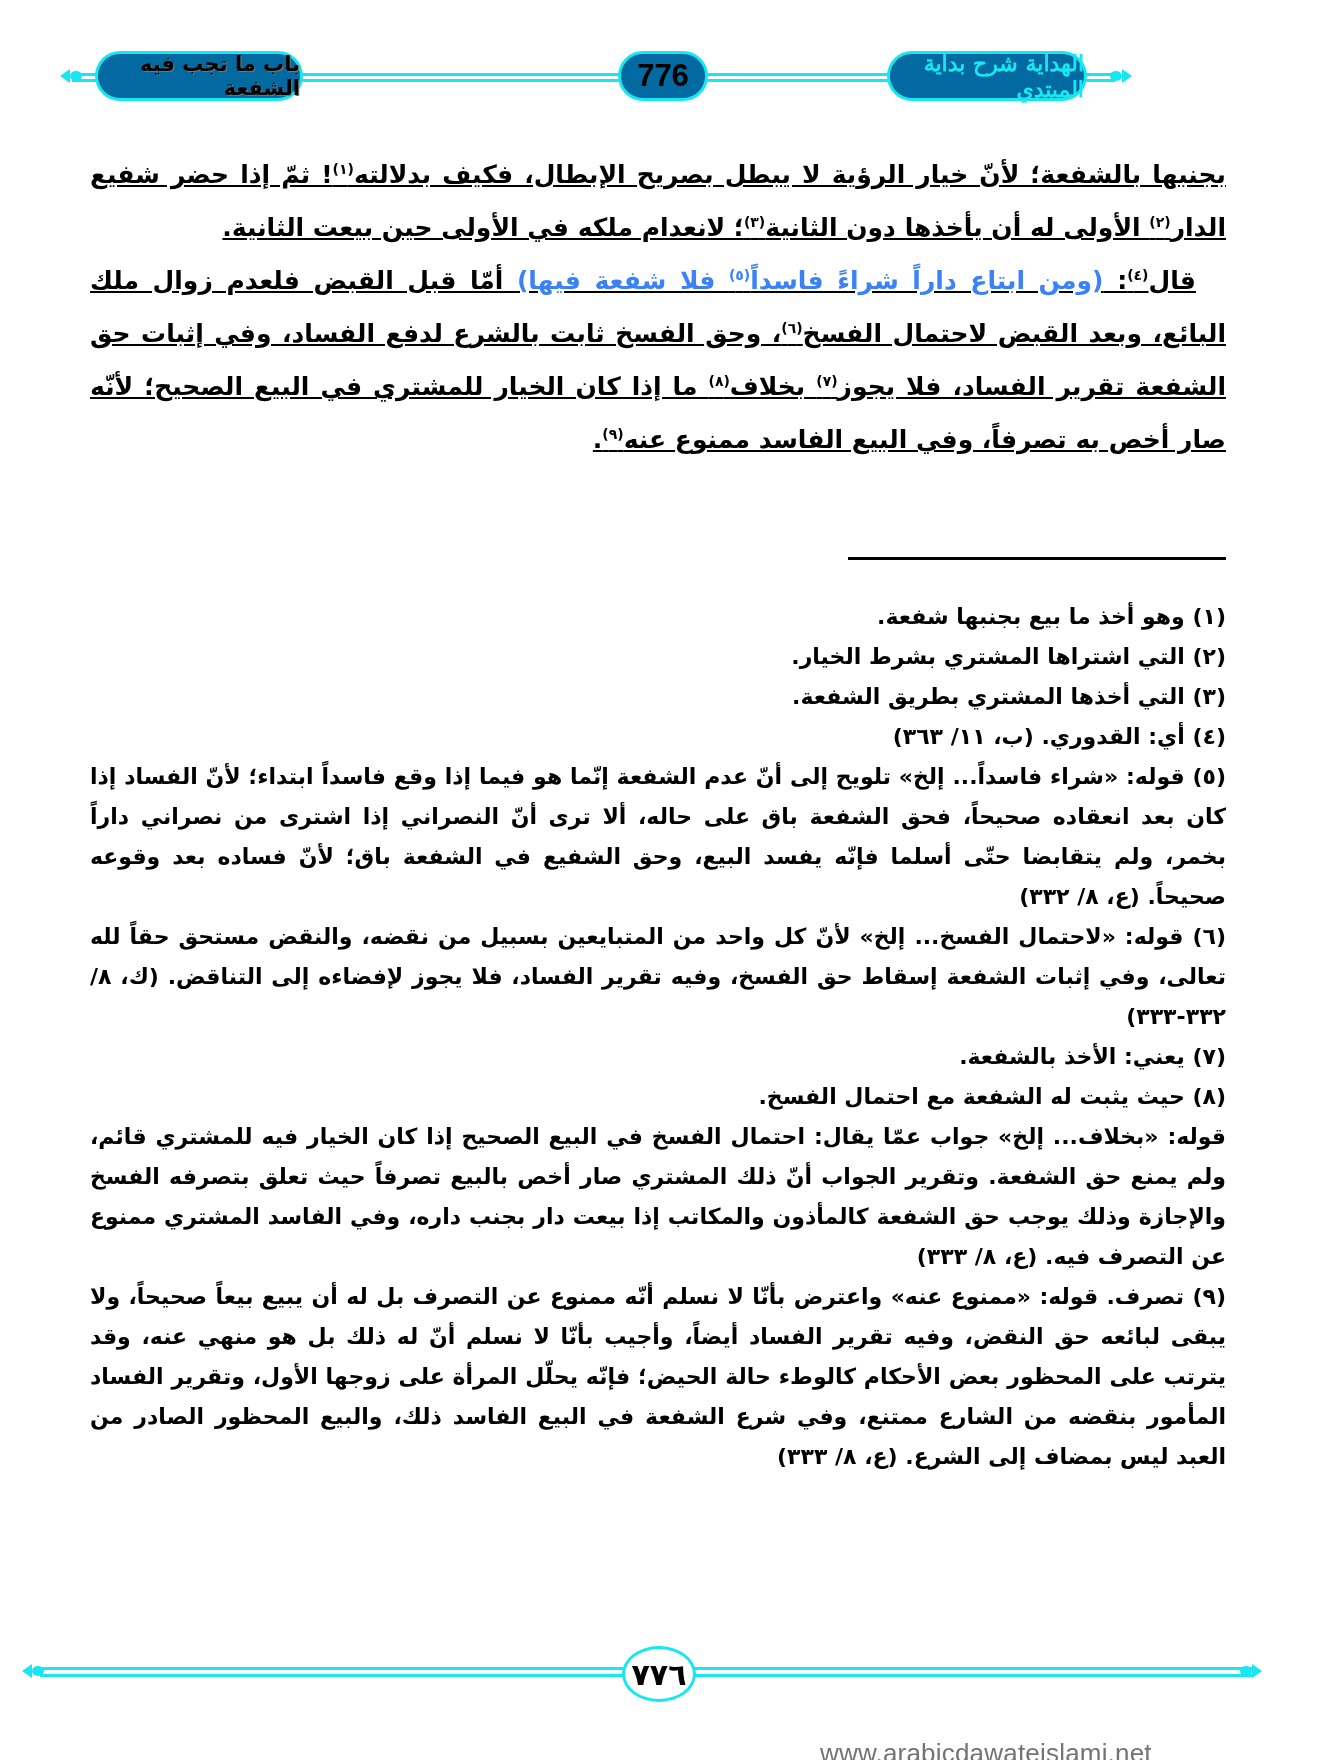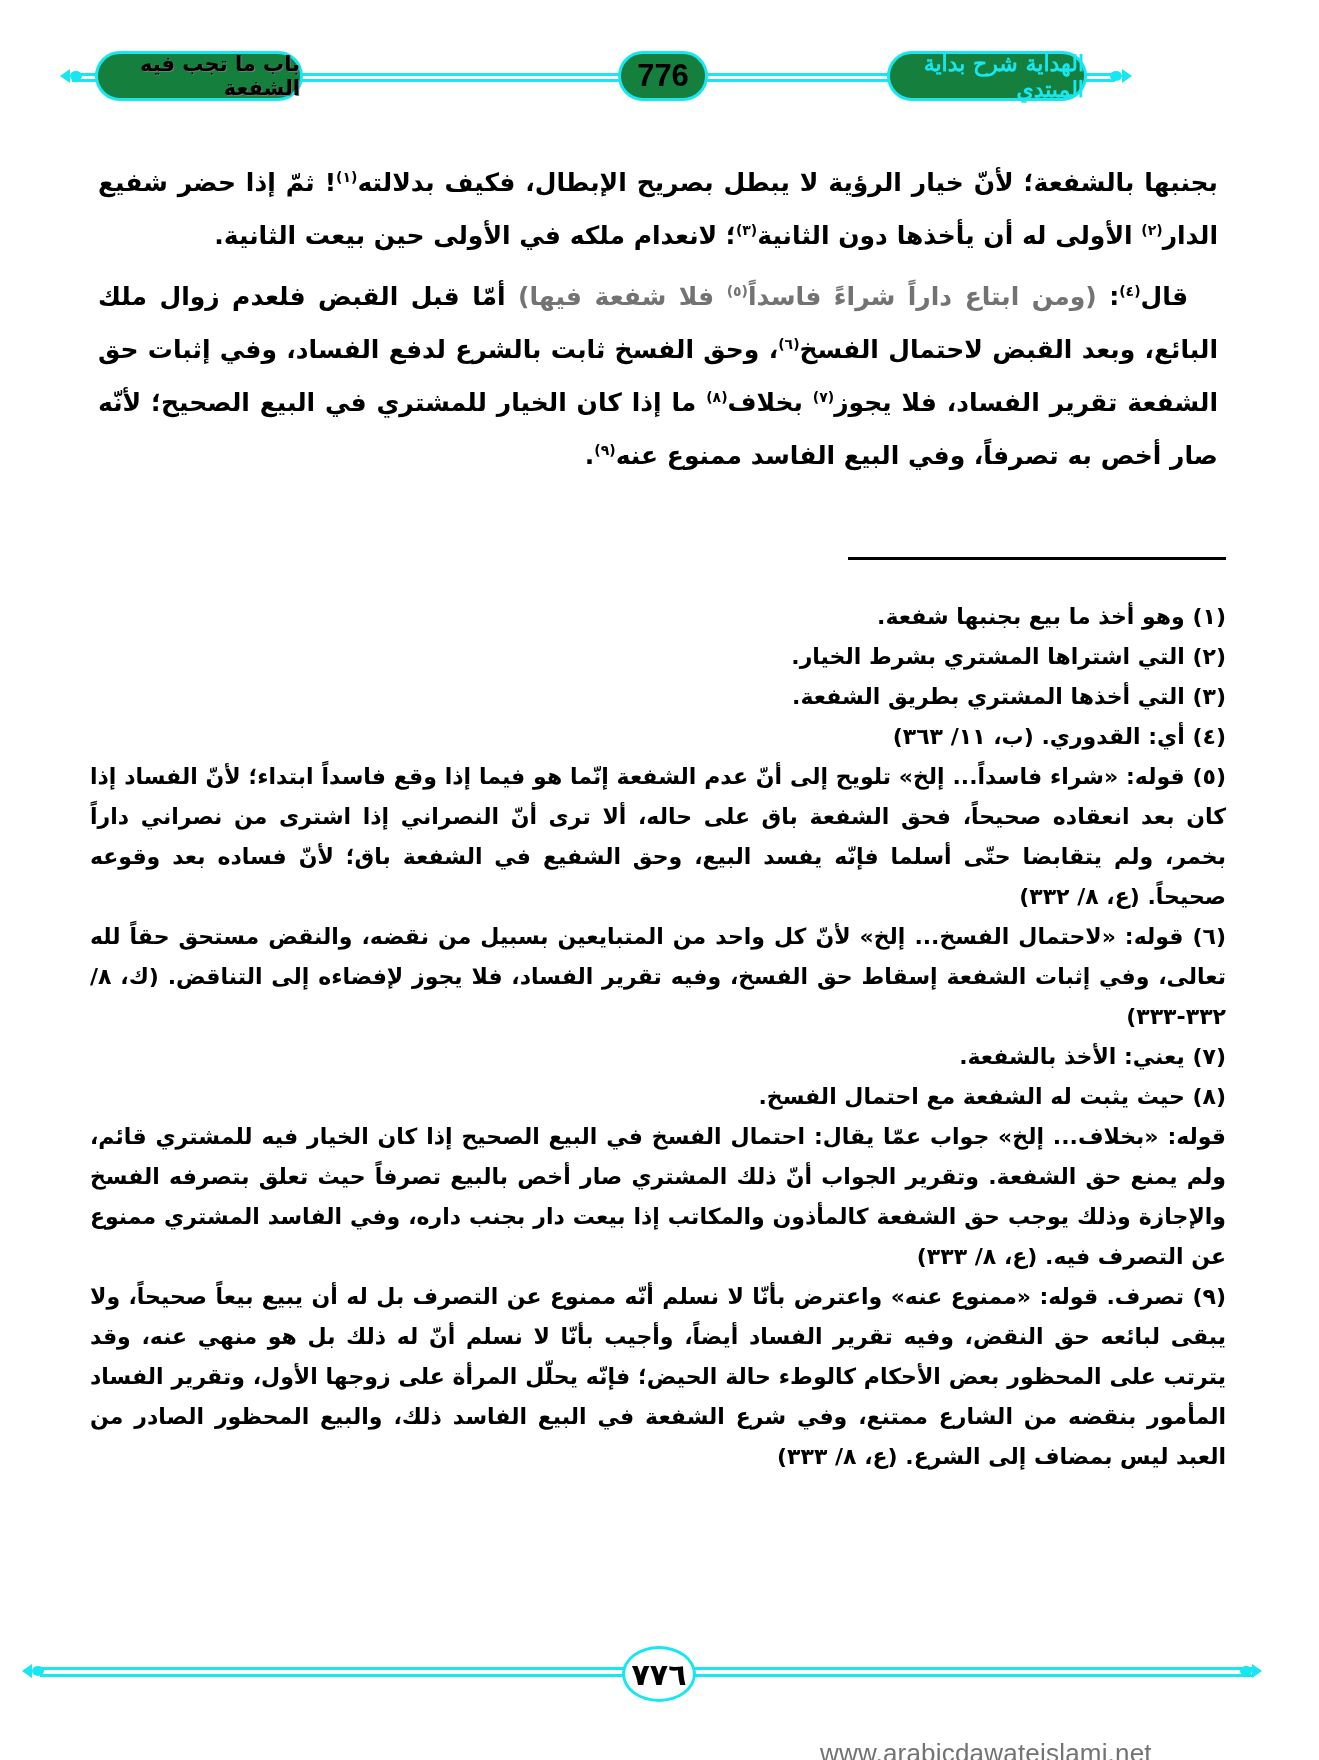--- a/index.html
+++ b/index.html
@@ -5,41 +5,41 @@
     html, body { margin: 0; padding: 0; background: #ffffff; }
     body { width: 1319px; height: 1760px; position: relative; overflow: hidden;
            font-family: "DejaVu Sans", sans-serif; color: #000; }
 
     
     .header { position: absolute; left: 0; top: 0; width: 1319px; height: 110px; }
     .hdr-rule { position: absolute; height: 3px; background: #18e6f0; }
     .hdr-rule.r1 { top: 73px; }
     .hdr-rule.r2 { top: 79px; }
     .hdr-pill { position: absolute; top: 51px; height: 50px; border: 3px solid #18e6f0;
-                border-radius: 28px; background: #15803d; box-sizing: border-box;
+                border-radius: 28px; background: #0369a1; box-sizing: border-box;
                 display: flex; align-items: center; justify-content: center; direction: rtl; }
     .pill-chapter { left: 95px; width: 208px; }
     .pill-chapter span { font-weight: bold; font-size: 21px; color: #000;
                          font-family: "DejaVu Sans", sans-serif;
                          text-shadow: 1px 1px 0 #777; }
     .pill-page { left: 618px; width: 90px; }
     .pill-page span { font-weight: bold; font-size: 31px; font-family: "Liberation Sans", sans-serif; }
     .pill-book { left: 887px; width: 200px; }
     .pill-book span { font-size: 22px; color: #18e6f0; font-family: "DejaVu Serif", serif; font-weight: bold; margin-left: 12px; }
     .finial { position: absolute; width: 26px; height: 20px; }
     .finial .knob { position: absolute; top: 5px; width: 12px; height: 10px; border-radius: 50%; background: #18e6f0; }
     .finial .tip { position: absolute; top: 3px; width: 0; height: 0;
                    border-top: 7px solid transparent; border-bottom: 7px solid transparent; }
 
     
     .main { position: absolute; left: 90px; top: 148px; width: 1136px; direction: rtl; text-align: justify; }
-    .main p { margin: 8px; font-size: 25px; line-height: 53px; font-weight: bold;
-              font-family: "DejaVu Sans", sans-serif; text-align-last: right; }
+    .main p { margin: 0; font-size: 25px; line-height: 53px; font-weight: bold;
+              font-family: "DejaVu Sans", sans-serif; text-align-last: right; text-decoration: underline; }
     .main p.indent { text-indent: 30px; }
-    .matn { color: #737373; }
+    .matn { color: #3b82f6; }
     sup.fn { font-size: 14px; line-height: 0; vertical-align: super; }
 
     
     .fn-sep { position: absolute; left: 848px; top: 557px; width: 378px; height: 3px; background: #000; }
 
     
     .footnotes { position: absolute; left: 90px; top: 597px; width: 1136px; direction: rtl; }
     .fn-item { font-size: 22px; font-weight: bold; line-height: 40px; text-align: justify;
                text-align-last: right; font-family: "DejaVu Sans", sans-serif; }
     .fn-num { }

